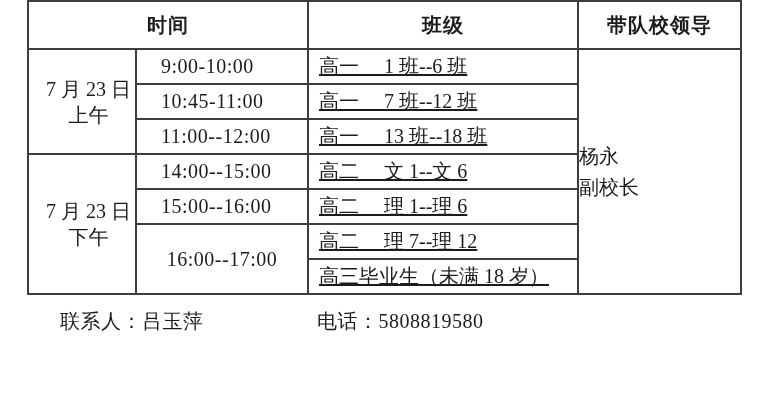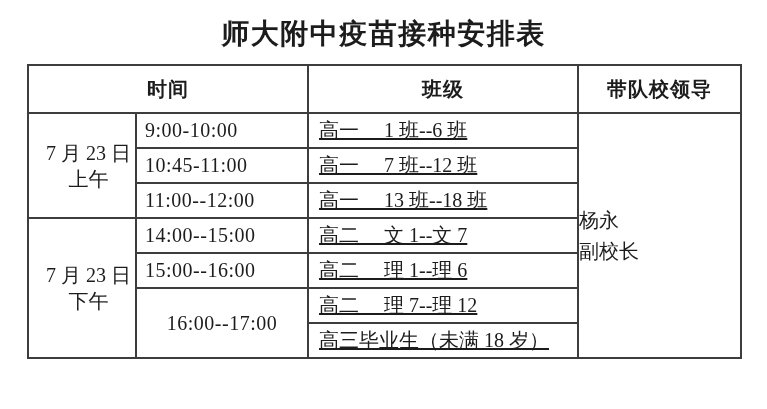--- a/index.html
+++ b/index.html
@@ -40,39 +40,38 @@
   th {
     height: 48px;
     font-size: 20px;
     font-weight: bold;
     letter-spacing: 1px;
     text-align: center;
   }
   tbody td { height: 35px; font-size: 20px; }
 
   .date-cell   { text-align: center; line-height: 1.3; padding-left: 13px; }
-  .time-cell   { text-align: left; padding-left: 8px; letter-spacing: 0.5px; }
+  .time-cell   { text-align: left; padding-left: 24px; letter-spacing: 0.5px; }
   .time-cell.center { text-align: center; padding-left: 0; margin-top: 29px; }
   .class-cell  { text-align: left; padding-left: 10px; text-decoration: underline; }
   .leader-cell { text-align: left; line-height: 1.55; }
 
   .footer {
     display: flex;
     margin: 13px 0 0 60px;
     font-size: 20px;
     letter-spacing: 0.5px;
   }
   .footer .contact { width: 257px; }
 </style>
 </head>
 <body>
 
 <div class="page">
 
-  <div class="title">师大附中疫苗接种安排表</div>
 
   <table class="schedule">
     <colgroup>
       <col class="c-date">
         <col class="c-time">
         <col class="c-class">
         <col class="c-leader">
     </colgroup>
     <thead>
       <tr>
@@ -101,30 +100,34 @@
       <tr>
         <td class="time-cell">11:00--12:00</td>
         <td class="class-cell">高一　 13 班--18 班</td>
       </tr>
       <tr>
         <td class="date-cell" rowspan="4">
           <div>7 月 23 日</div>
           <div>下午</div>
         </td>
         <td class="time-cell">14:00--15:00</td>
-        <td class="class-cell">高二　 文 1--文 7</td>
+        <td class="class-cell">高二　 文 1--文 6</td>
       </tr>
       <tr>
         <td class="time-cell">15:00--16:00</td>
         <td class="class-cell">高二　 理 1--理 6</td>
       </tr>
       <tr>
         <td class="time-cell center" rowspan="2">16:00--17:00</td>
         <td class="class-cell">高二　 理 7--理 12</td>
       </tr>
       <tr>
         <td class="class-cell">高三毕业生（未满 18 岁）</td>
       </tr>
     </tbody>
   </table>
 
+  <div class="footer">
+    <span class="contact">联系人：吕玉萍</span>
+    <span class="phone">电话：5808819580</span>
+  </div>
 
 </div>
 
 </body></html>

